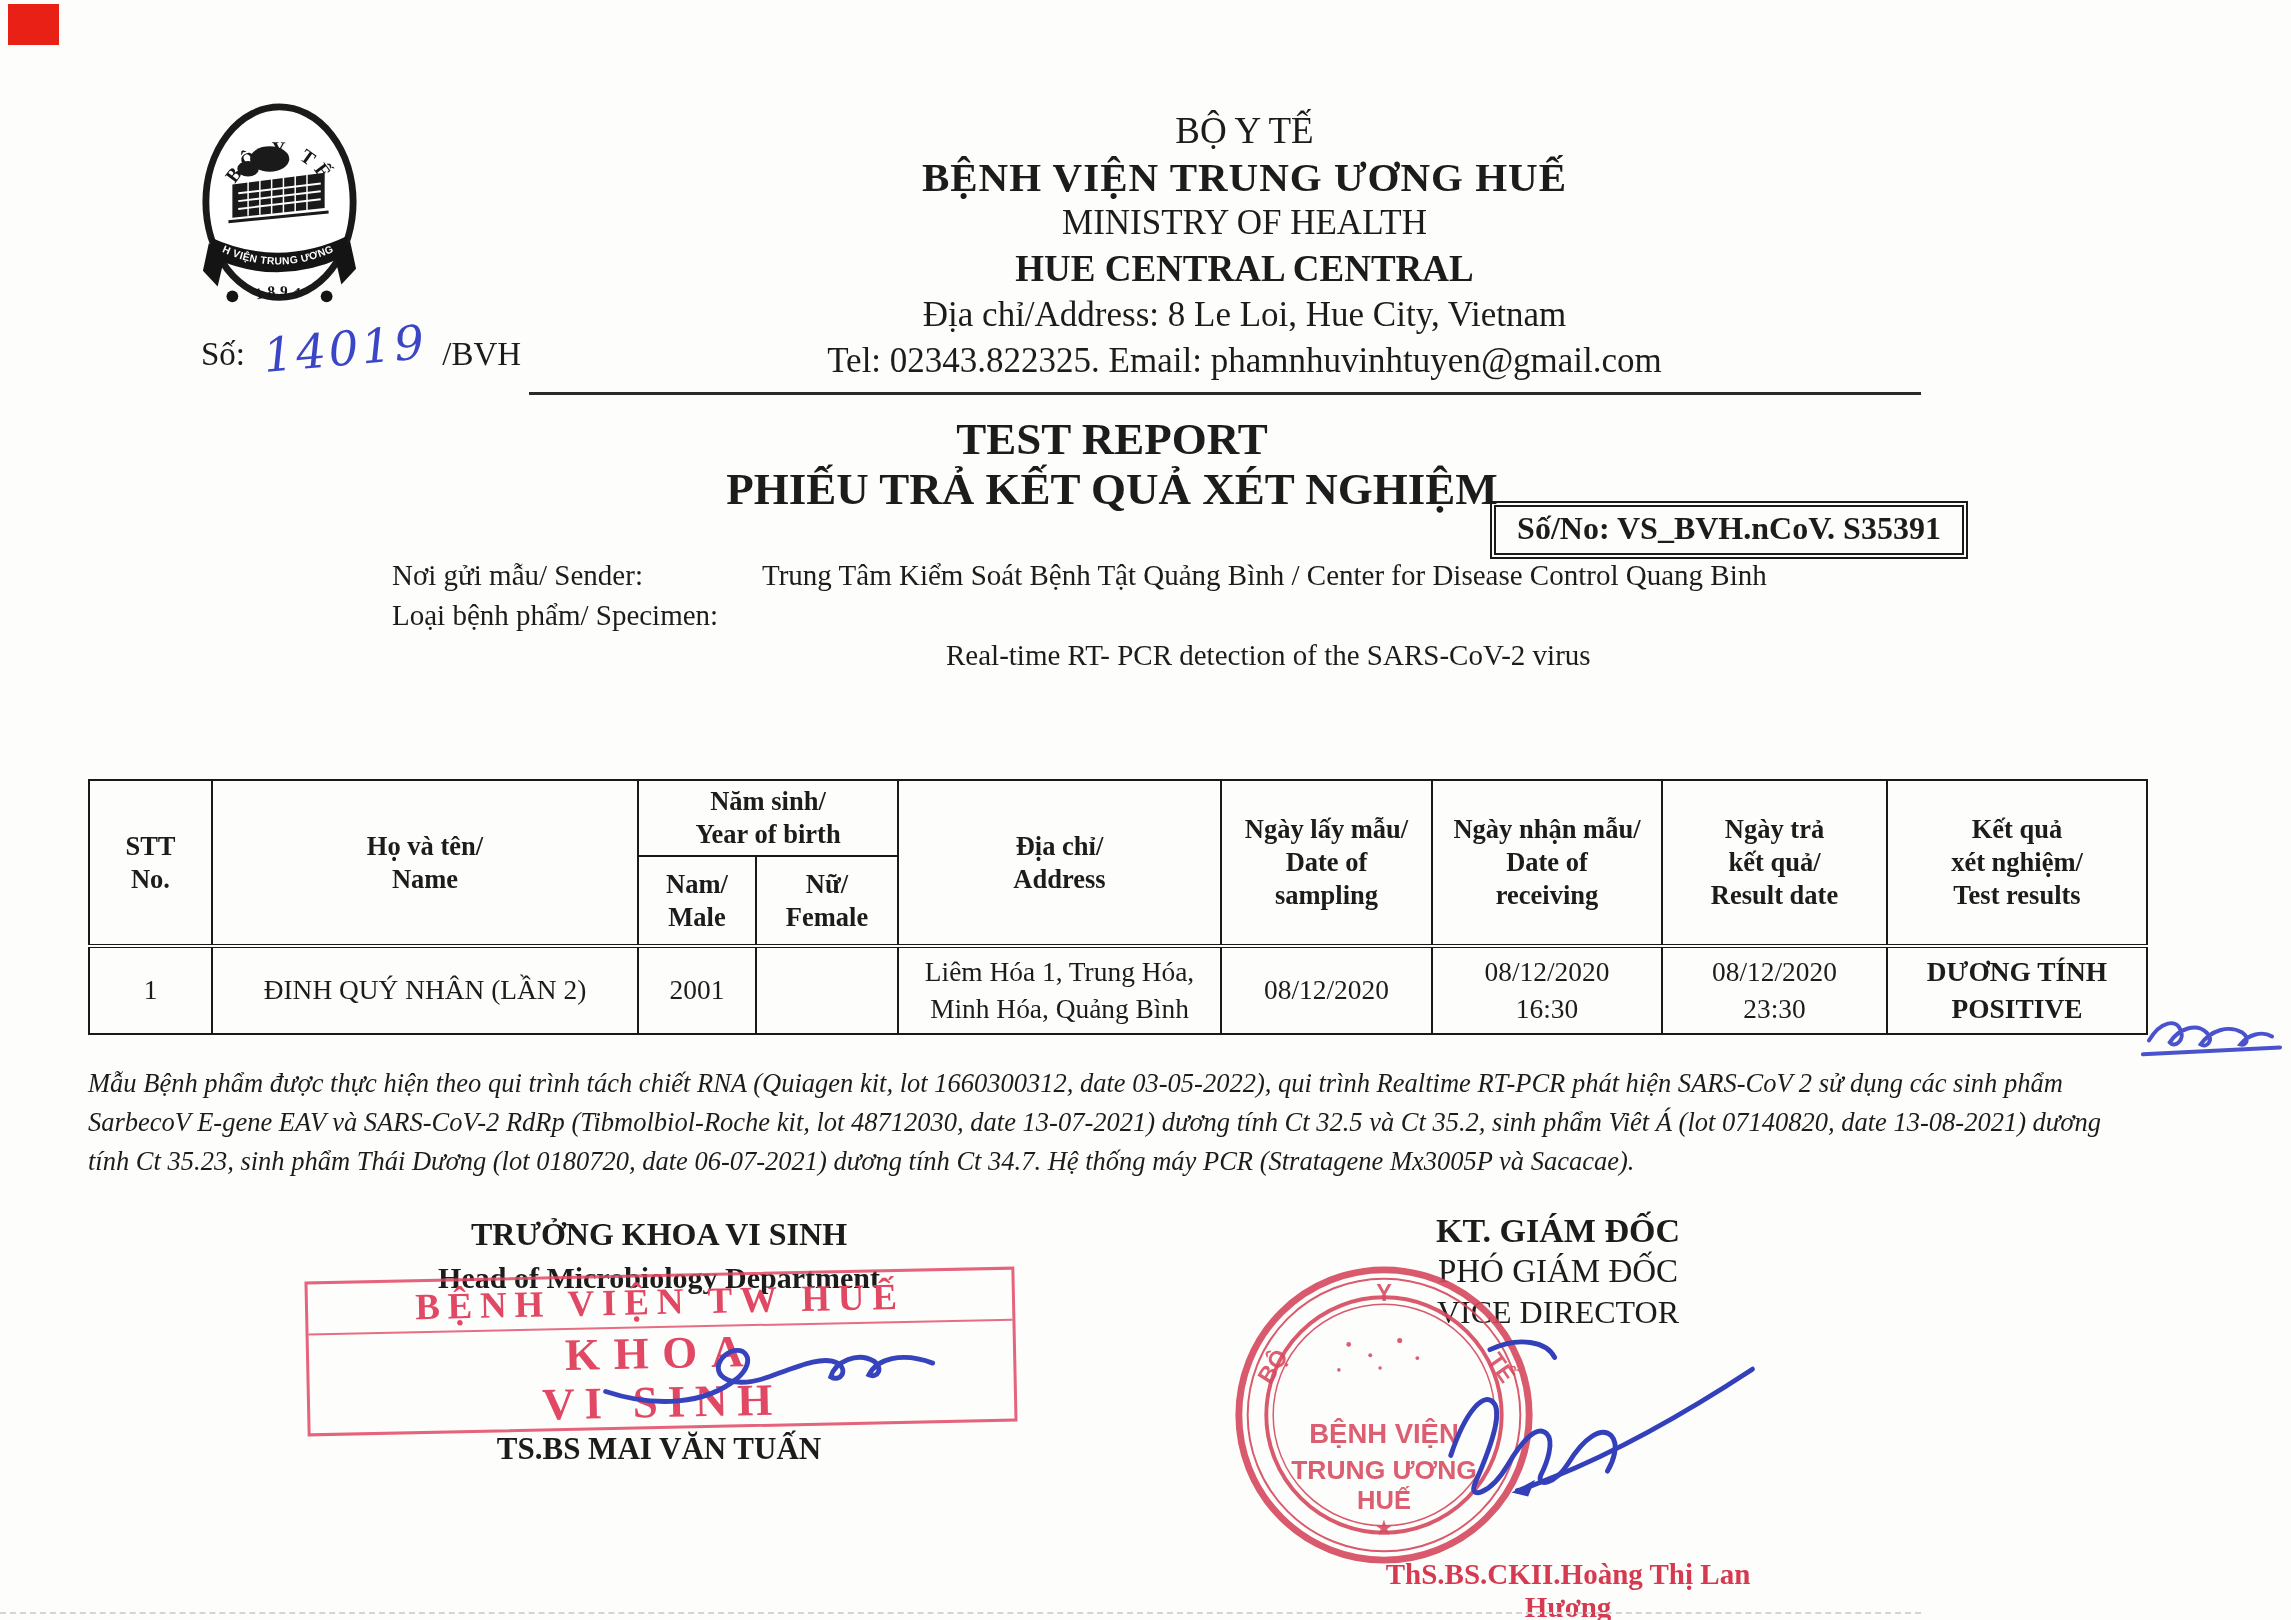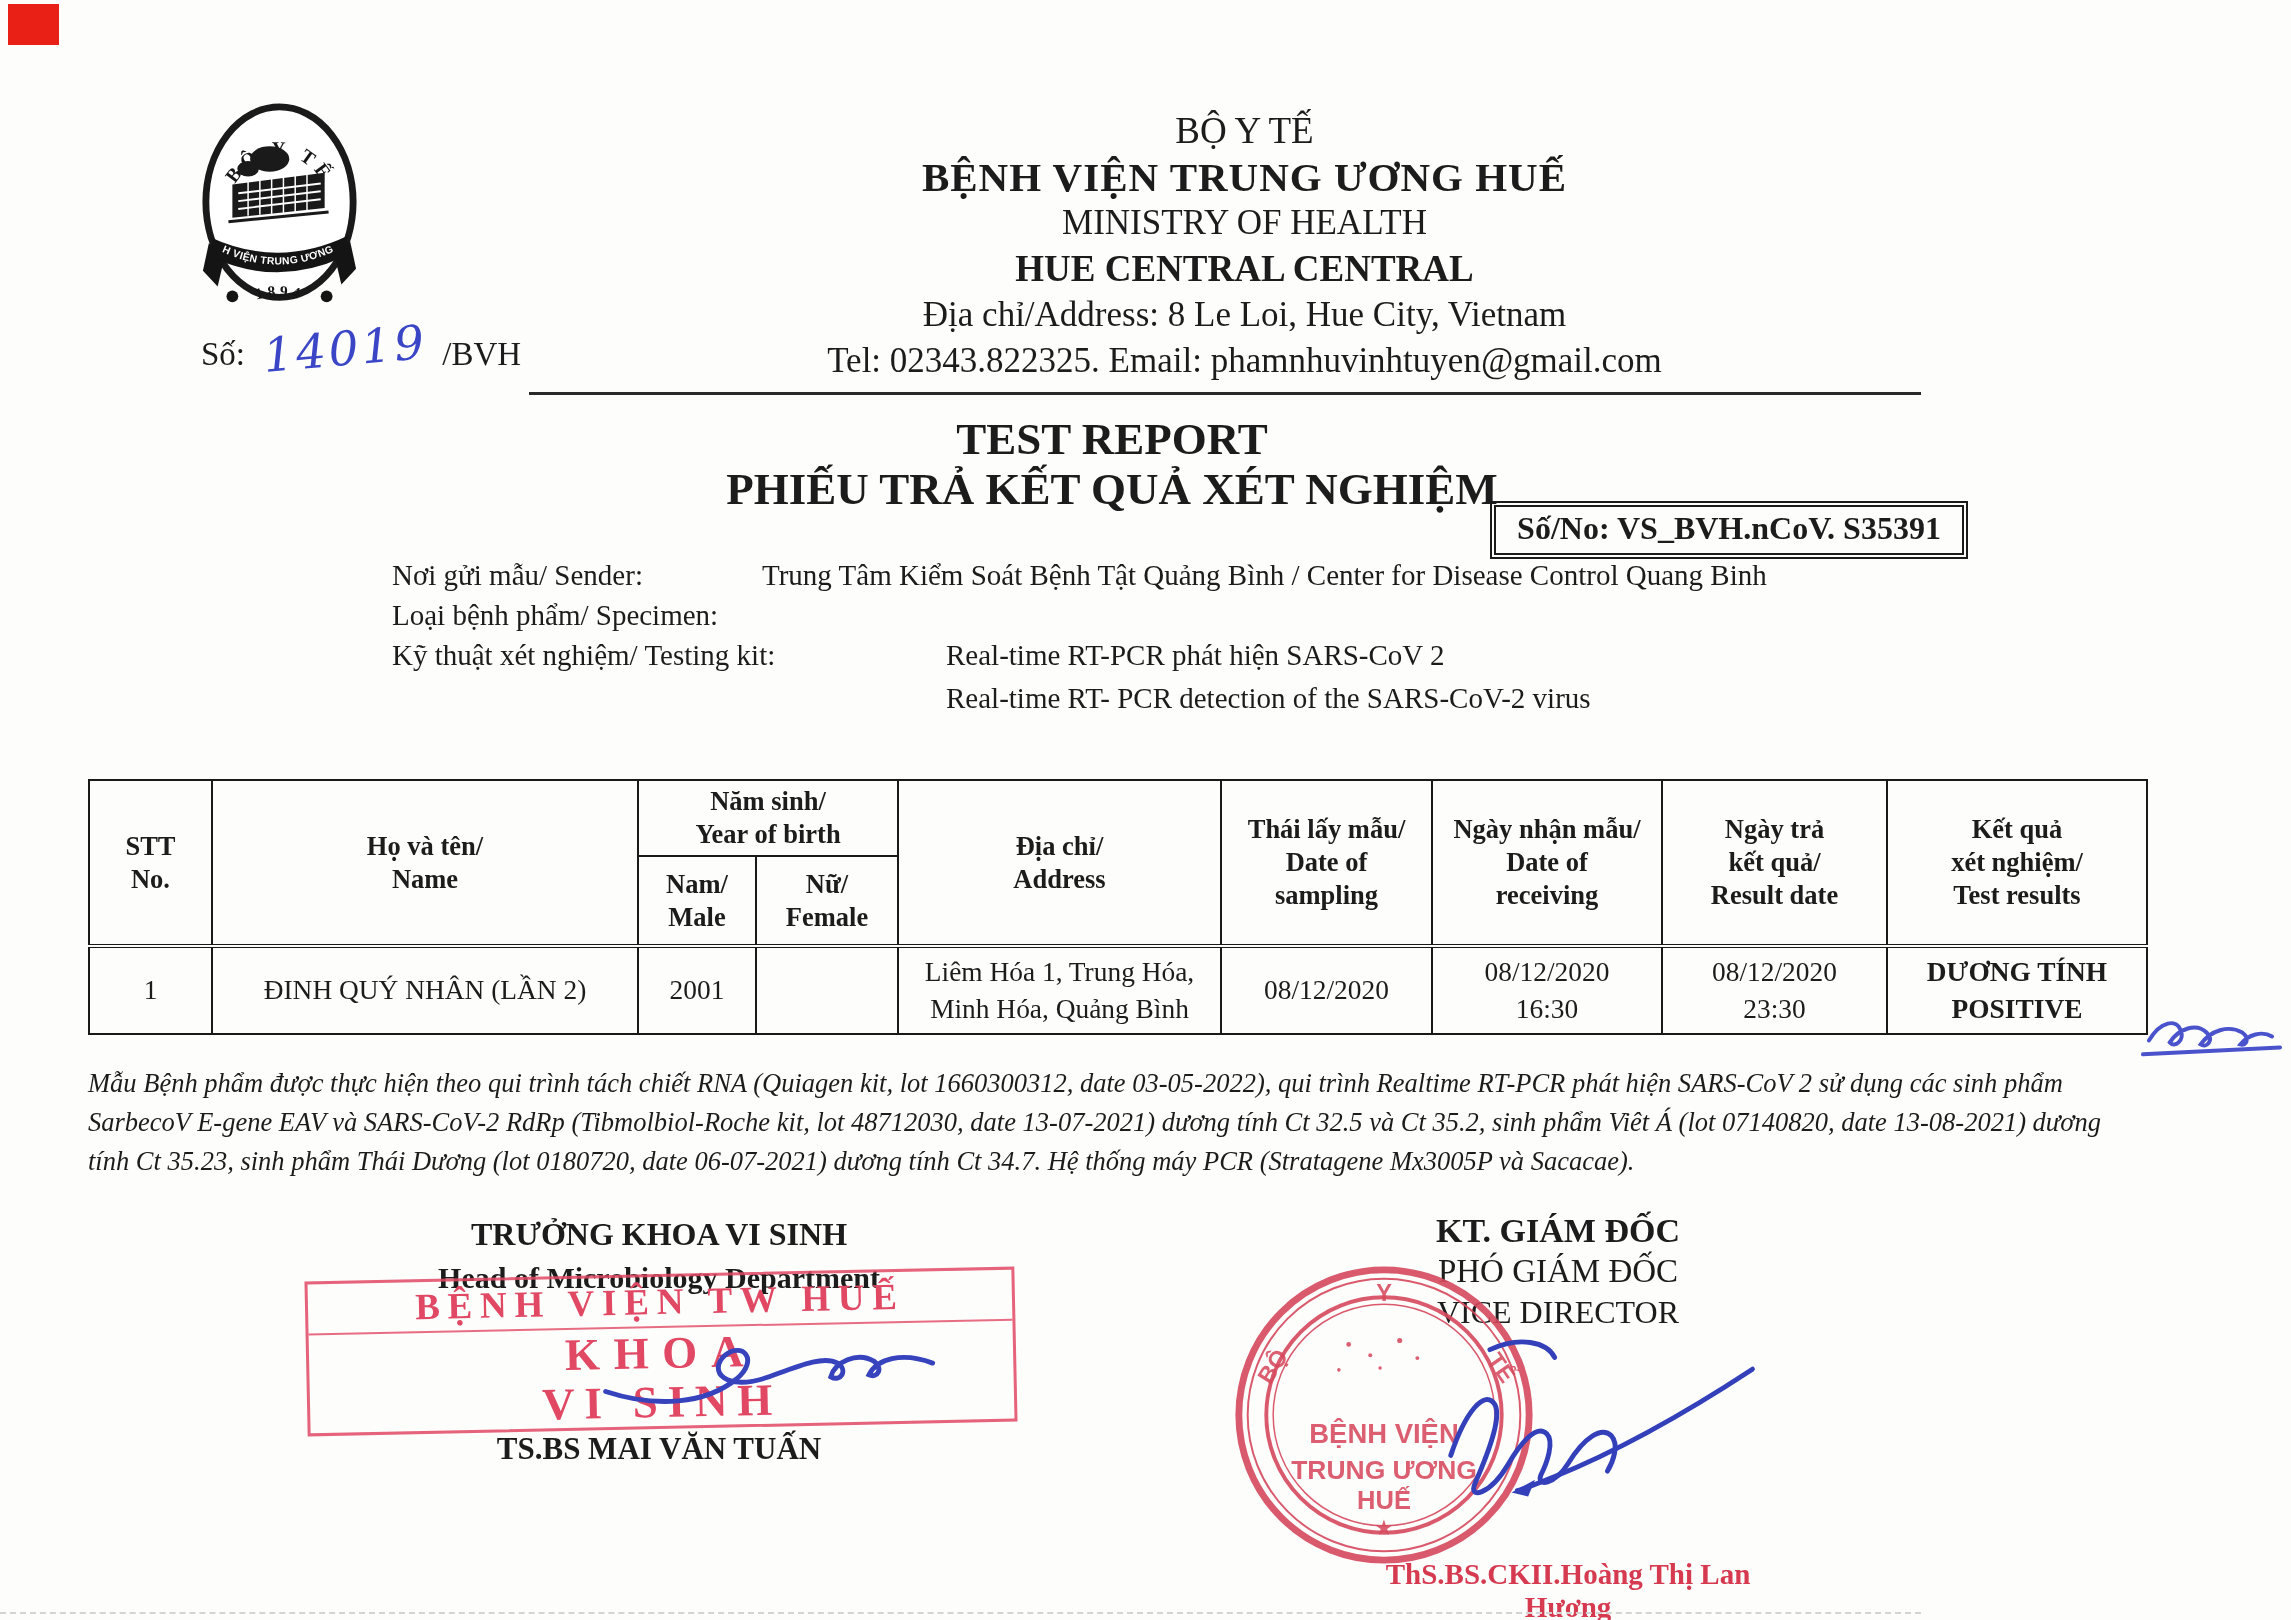--- a/index.html
+++ b/index.html
@@ -154,24 +154,20 @@
 
   <div id="info">
     <div class="info-row">
       <span class="label">Nơi gửi mẫu/ Sender:</span>
       <span class="value v1">Trung Tâm Kiểm Soát Bệnh Tật Quảng Bình / Center for Disease Control Quang Binh</span>
     </div>
     <div class="info-row">
       <span class="label">Loại bệnh phẩm/ Specimen:</span>
     </div>
     <div class="info-row gap">
-      <span class="label">Kỹ thuật xét nghiệm/ Testing kit:</span>
-      <span class="value v2">Real-time RT-PCR phát hiện SARS-CoV 2</span>
-    </div>
-    <div class="info-row gap">
       <span class="label"></span>
       <span class="value v2">Real-time RT- PCR detection of the SARS-CoV-2 virus</span>
     </div>
   </div>
 
   <table id="result-table">
     <colgroup>
       <col style="width:123px">
         <col style="width:426px">
         <col style="width:118px">
@@ -185,21 +181,21 @@
     <thead>
       <tr class="h1">
         <th rowspan="2" class="hb">STT
 No.</th>
         <th rowspan="2" class="hb">Họ và tên/
 Name</th>
         <th colspan="2">Năm sinh/
 Year of birth</th>
         <th rowspan="2" class="hb">Địa chỉ/
 Address</th>
-        <th rowspan="2" class="hb">Thái lấy mẫu/
+        <th rowspan="2" class="hb">Ngày lấy mẫu/
 Date of
 sampling</th>
         <th rowspan="2" class="hb">Ngày nhận mẫu/
 Date of
 receiving</th>
         <th rowspan="2" class="hb">Ngày trả
 kết quả/
 Result date</th>
         <th rowspan="2" class="hb">Kết quả
 xét nghiệm/

